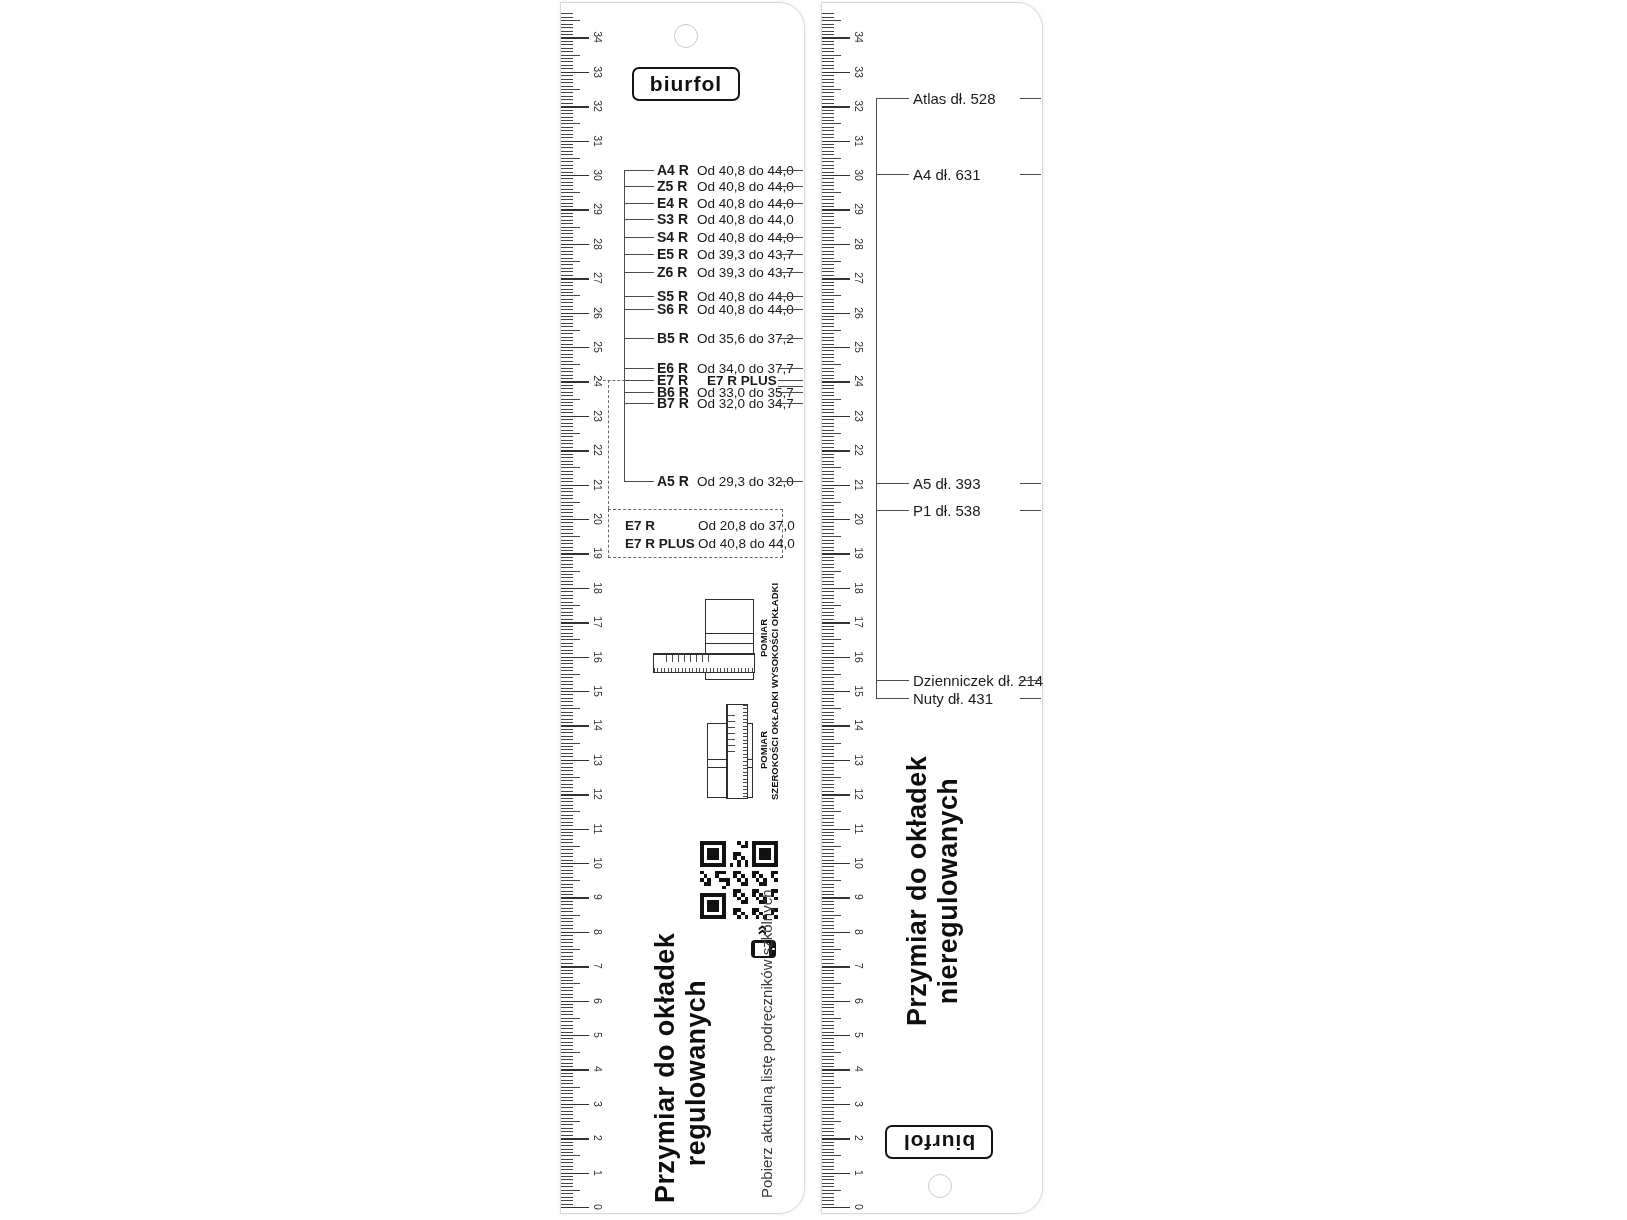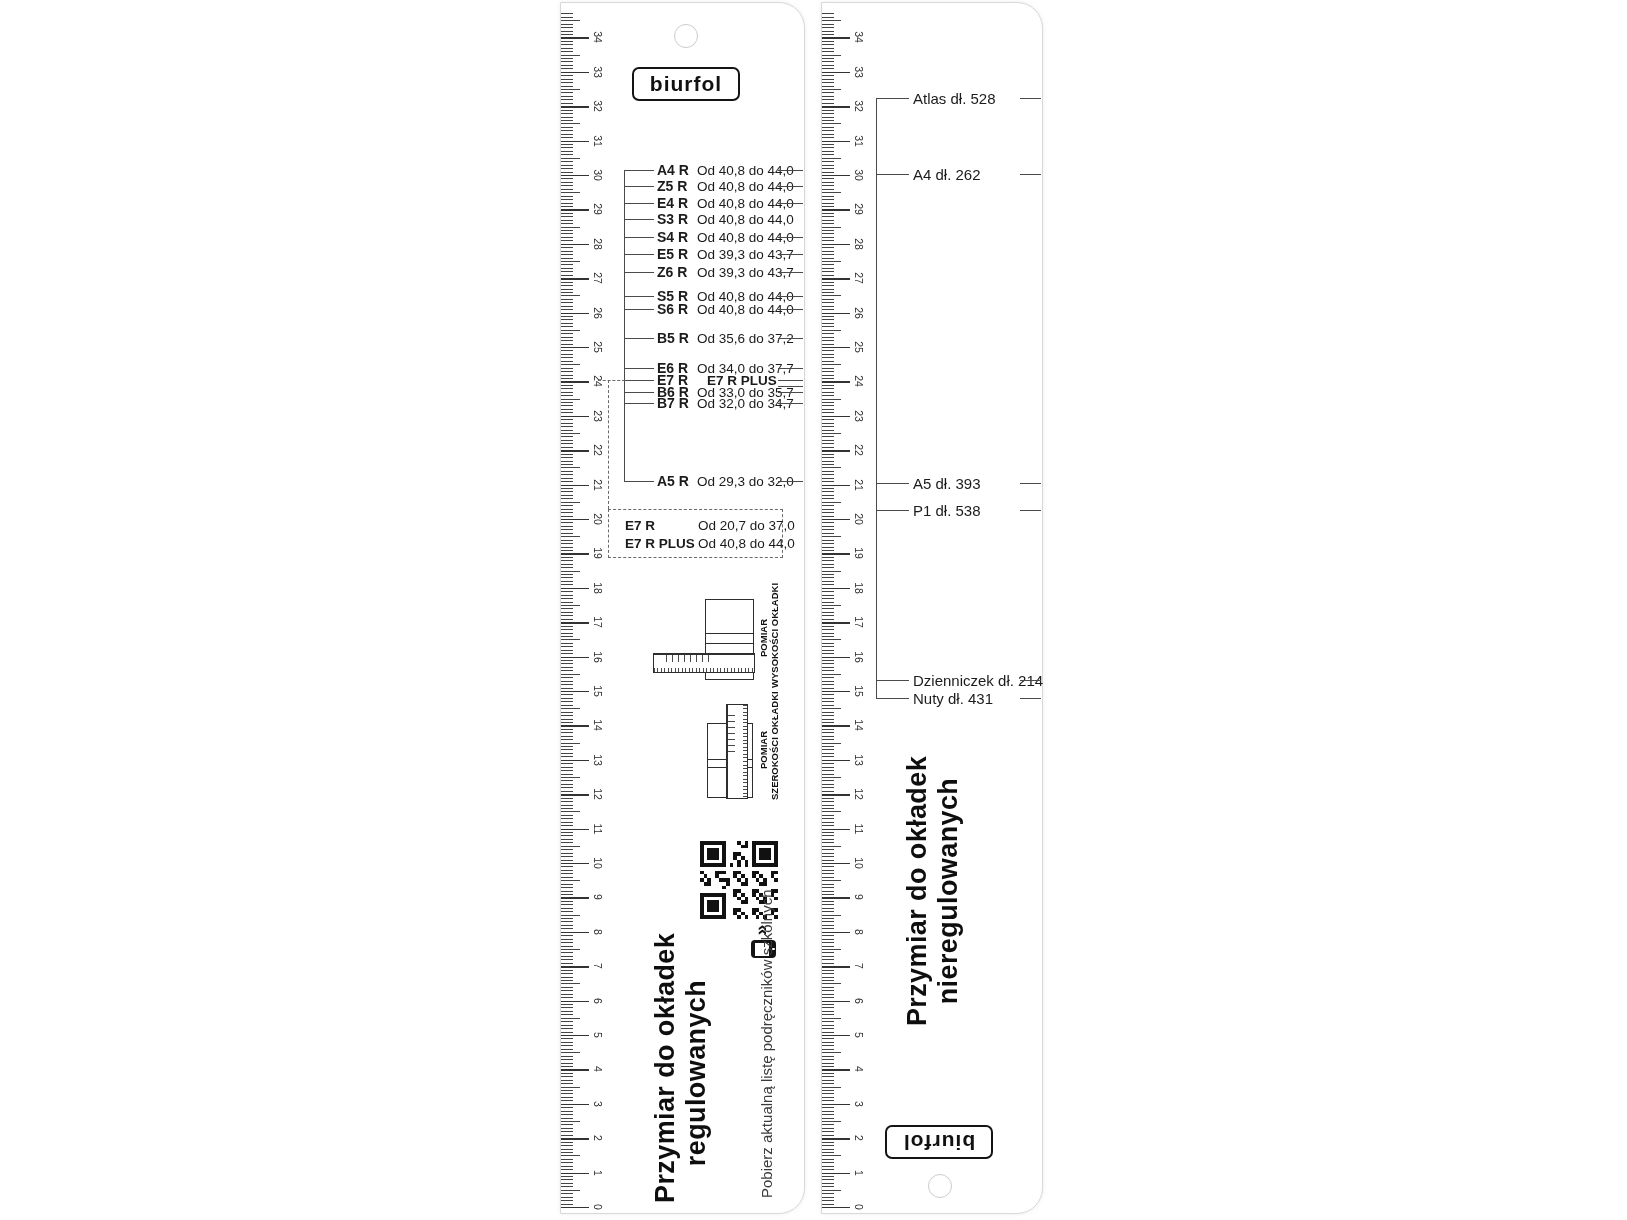--- a/index.html
+++ b/index.html
@@ -552,21 +552,21 @@
         <div class="t-dash" style="top: 478px;"></div>
         <div class="t-dash" style="top: 383px;"></div>
       </div>
 
     <div class="dash-conn-h"></div>
     <div class="dash-conn-v"></div>
 
     <div id="e7-box">
       <div class="ebox-row" style="top:15px;">
         <span class="ebox-label">E7 R</span>
-        <span class="ebox-value">Od 20,7 do 37,0</span>
+        <span class="ebox-value">Od 20,8 do 37,0</span>
       </div>
       <div class="ebox-row" style="top:33px;">
         <span class="ebox-label">E7 R PLUS</span>
         <span class="ebox-value">Od 40,8 do 44,0</span>
       </div>
     </div>
 
     <div class="diag-book" id="diag1-book">
       <div class="diag-line" style="top:33px;"></div>
       <div class="diag-line" style="top:43px;"></div>
@@ -1084,21 +1084,21 @@
         <div class="ticknum" style="top: 28.4px;">34</div>
       </div>
 
 
     <div id="right-list">
         <div class="bracket-v" style="left: 54px; top: 95px; height: 600px;"></div>
         <div class="r-leader" style="top: 95px;"></div>
         <div class="r-label" style="top: 95px;">Atlas dł. 528</div>
         <div class="r-dash" style="top: 95px;"></div>
         <div class="r-leader" style="top: 171px;"></div>
-        <div class="r-label" style="top: 171px;">A4 dł. 262</div>
+        <div class="r-label" style="top: 171px;">A4 dł. 631</div>
         <div class="r-dash" style="top: 171px;"></div>
         <div class="r-leader" style="top: 480px;"></div>
         <div class="r-label" style="top: 480px;">A5 dł. 393</div>
         <div class="r-dash" style="top: 480px;"></div>
         <div class="r-leader" style="top: 507px;"></div>
         <div class="r-label" style="top: 507px;">P1 dł. 538</div>
         <div class="r-dash" style="top: 507px;"></div>
         <div class="r-leader" style="top: 677px;"></div>
         <div class="r-label" style="top: 677px;">Dzienniczek dł. 214</div>
         <div class="r-dash" style="top: 677px;"></div>

